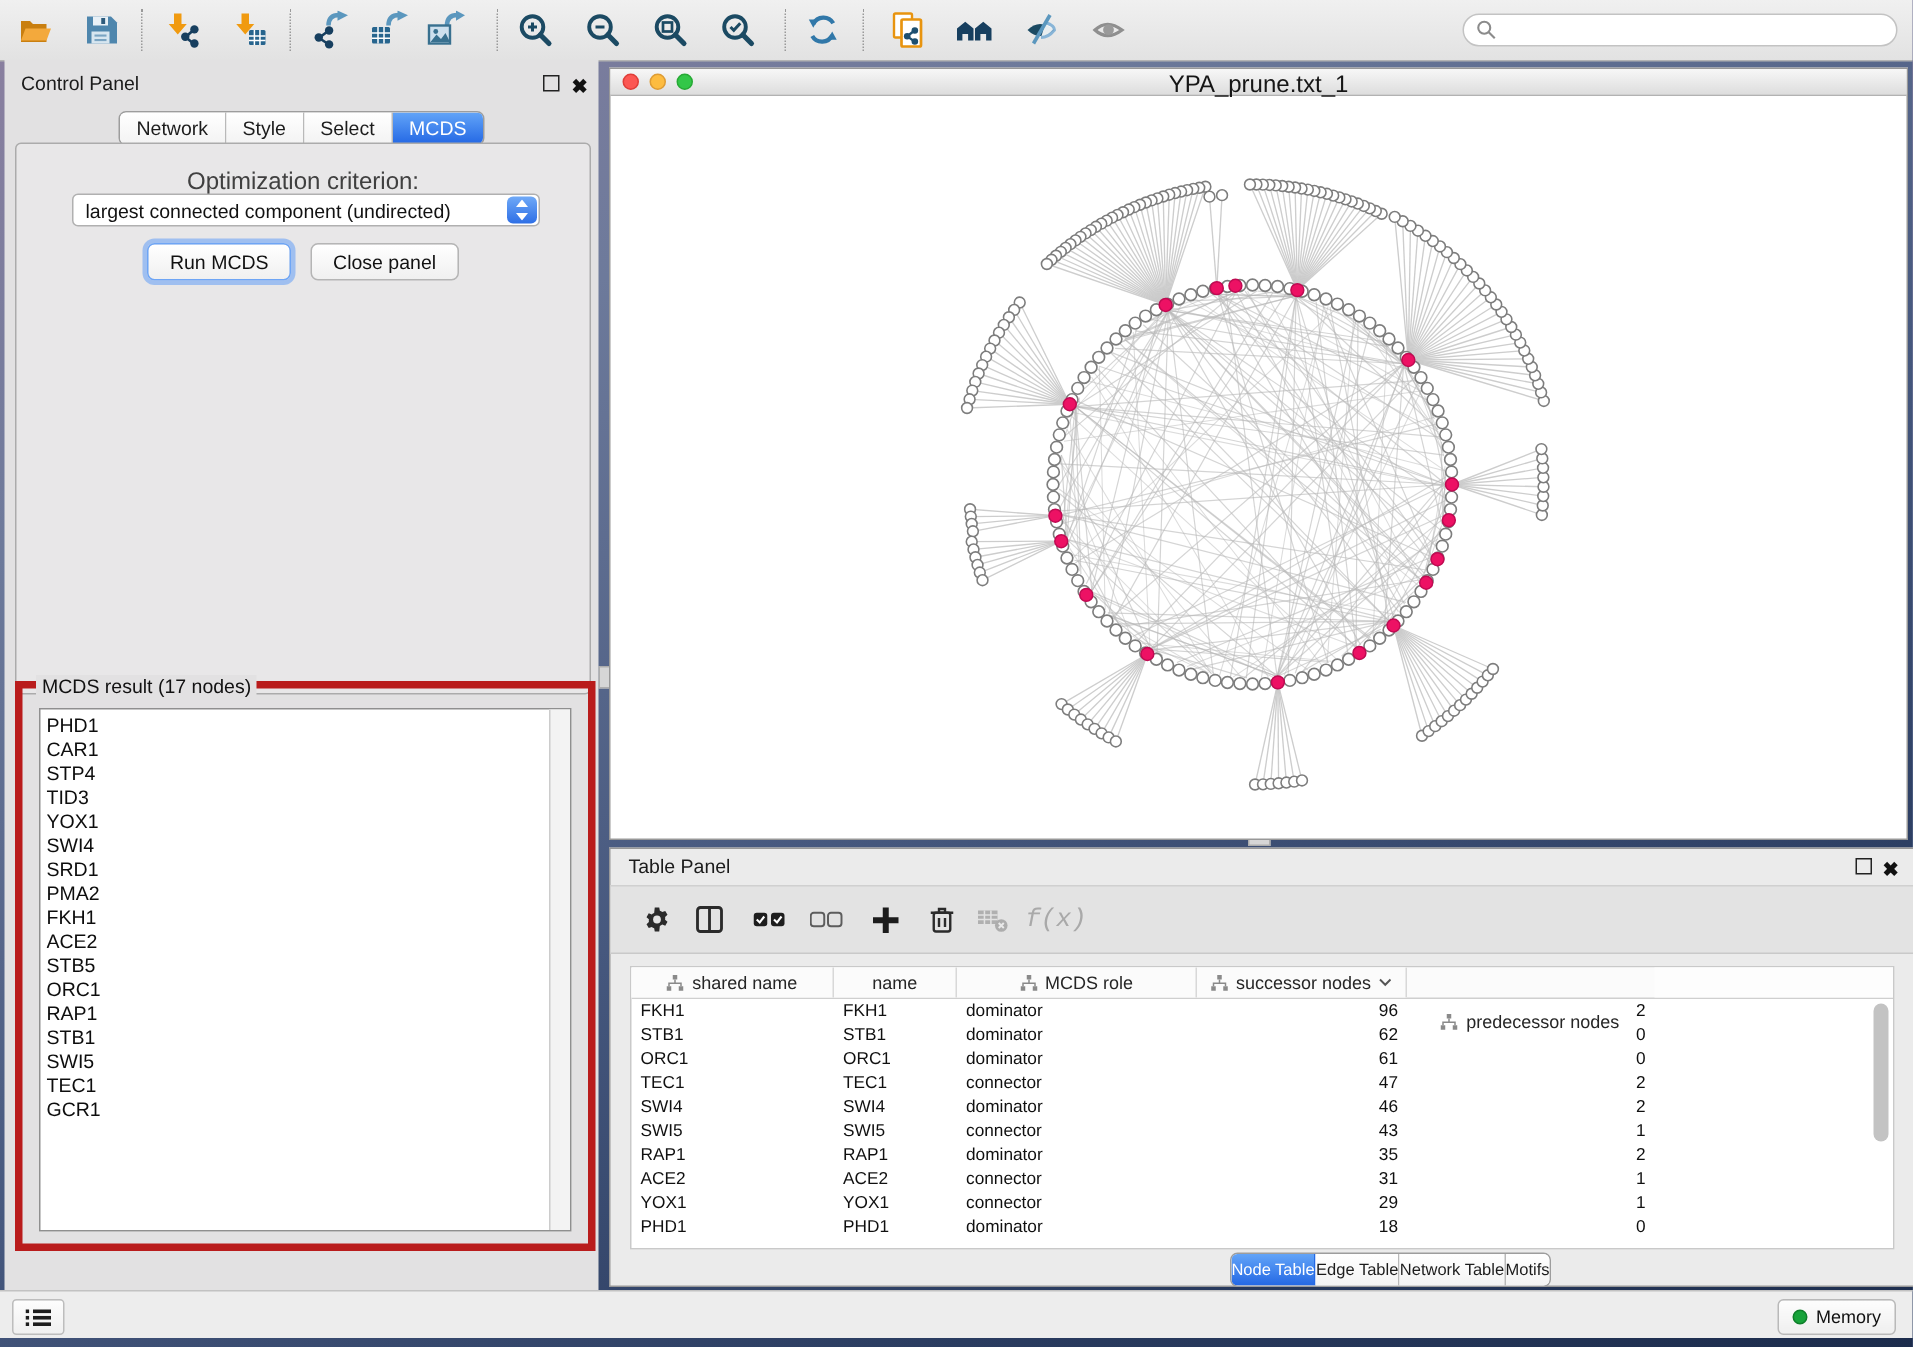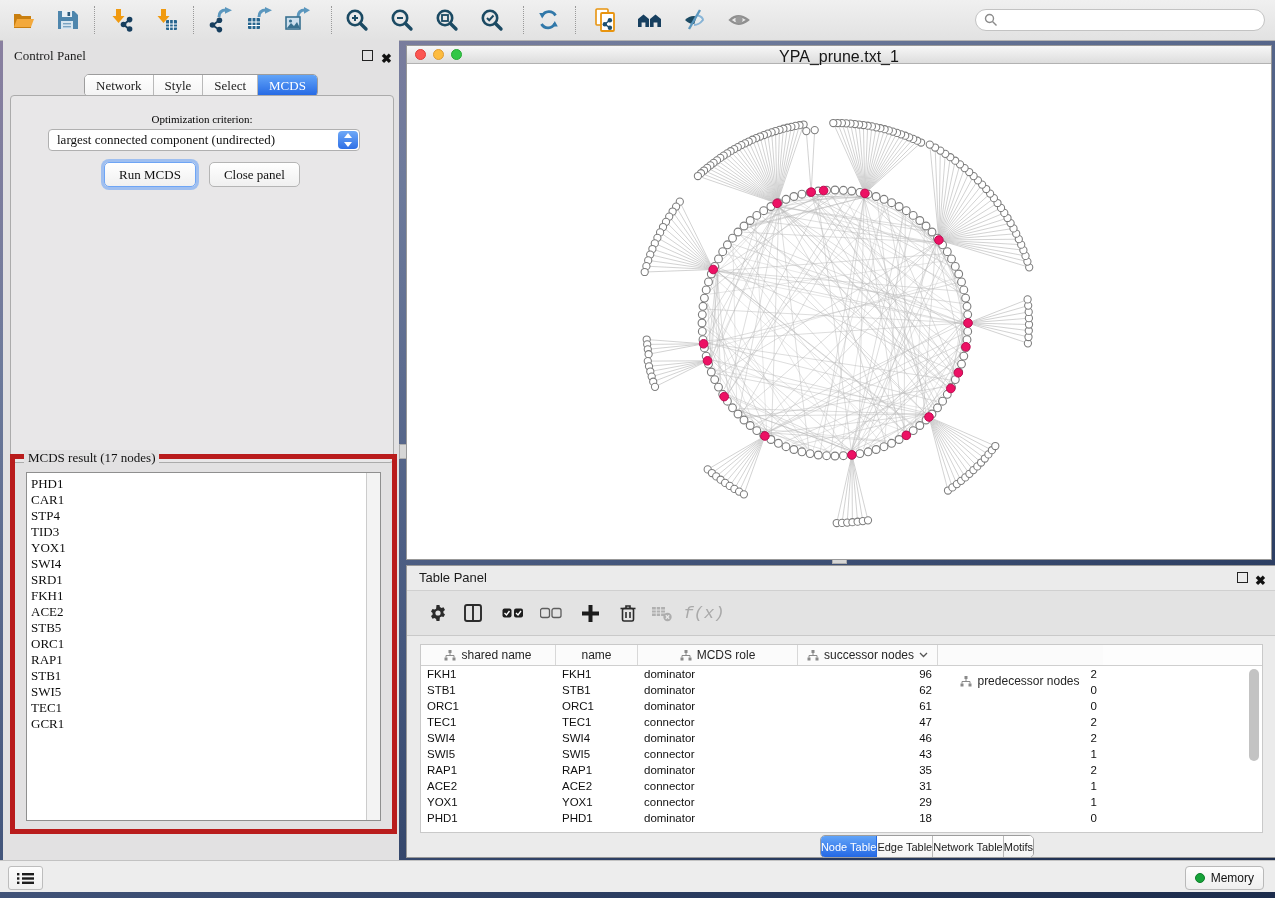--- a/index.html
+++ b/index.html
@@ -8,32 +8,32 @@
   .abs{position:absolute;}
   
   #toolbar{left:0;top:0;width:1275px;height:40px;background:linear-gradient(#f0f0f0,#e2e2e2);
     border-bottom:1px solid #b3b3b3;}
   .tbtn{position:absolute;top:6px;width:28px;height:28px;display:flex;align-items:center;justify-content:center;}
   .tsep{position:absolute;top:6px;height:28px;width:0;border-left:1px dotted #9a9a9a;}
   #searchbox{position:absolute;left:975px;top:9px;width:290px;height:22px;background:#fff;
     border:1px solid #c3c3c3;border-radius:12px;display:flex;align-items:center;padding-left:8px;box-sizing:border-box;}
   #searchbox input{border:none;outline:none;flex:1;font-size:12px;background:transparent;margin-left:5px;}
   
-  #control-panel{left:3px;top:40px;width:396px;height:820px;background:#e2e1e2;font-family:Liberation Serif, serif;}
+  #control-panel{left:3px;top:40px;width:396px;height:820px;background:#e2e1e2;}
   #cp-title{left:11px;top:8px;font-size:13px;color:#1b1b1b;}
   .mini-float{width:9px;height:9px;border:1.6px solid #222;background:transparent;}
   .mini-close{font-size:13px;font-weight:bold;color:#111;line-height:11px;}
   .seg{display:flex;border:1px solid #9d9d9d;border-radius:5px;overflow:hidden;background:#fff;height:21px;}
   .seg .item{display:flex;align-items:center;justify-content:center;padding:0 11px;font-size:13px;
     color:#1c1c1c;border-right:1px solid #b9b9b9;background:linear-gradient(#ffffff,#f3f3f3);cursor:default;}
   .seg .item:last-child{border-right:none;}
   .seg .item.active{background:linear-gradient(#62a4f8,#2468e4);color:#fff;border-right-color:#2468e4;}
   #cp-tabs{left:0;right:0;top:34px;display:flex;justify-content:center;}
   #cp-content{left:7px;top:55px;width:382px;height:366px;border:1px solid #ababab;border-radius:4px;background:#e8e7e8;}
-  #opt-label{left:0;width:100%;top:17px;text-align:center;font-size:11px;color:#000000;}
+  #opt-label{left:0;width:100%;top:17px;text-align:center;font-size:16px;color:#404040;}
   #opt-select{left:37px;top:33px;width:312px;height:22px;background:#fff;border:1px solid #b0b0b0;
     border-radius:4px;box-sizing:border-box;display:flex;align-items:center;}
   #opt-select .val{font-size:13px;color:#111;padding-left:8px;flex:1;white-space:nowrap;overflow:hidden;}
   #opt-stepper{width:20px;height:18px;margin-right:1px;border-radius:4px;
     background:linear-gradient(#6fa9f7,#2e6fe6);display:flex;flex-direction:column;align-items:center;justify-content:center;gap:2px;}
   #btn-row{left:0;width:100%;top:66px;display:flex;justify-content:center;gap:13px;}
   .mac-btn{height:23px;padding:0 14px;font-size:13px;color:#111;background:linear-gradient(#ffffff,#f0f0f0);
     border:1px solid #b5b5b5;border-radius:5px;display:flex;align-items:center;}
   .mac-btn.focused{box-shadow:0 0 0 3px rgba(110,165,245,.6);border-color:#6ea5f5;}
   #mcds-group{left:7px;top:414px;width:377px;height:370px;border:5px solid #b91c1c;}
@@ -262,20 +262,21 @@
     <div id="mcds-legend">MCDS result (17 nodes)</div>
     <div id="mcds-list-wrap">
       <div id="mcds-list">
           <div class="row">PHD1</div>
           <div class="row">CAR1</div>
           <div class="row">STP4</div>
           <div class="row">TID3</div>
           <div class="row">YOX1</div>
           <div class="row">SWI4</div>
           <div class="row">SRD1</div>
+          <div class="row">PMA2</div>
           <div class="row">FKH1</div>
           <div class="row">ACE2</div>
           <div class="row">STB5</div>
           <div class="row">ORC1</div>
           <div class="row">RAP1</div>
           <div class="row">STB1</div>
           <div class="row">SWI5</div>
           <div class="row">TEC1</div>
           <div class="row">GCR1</div>
         </div>

